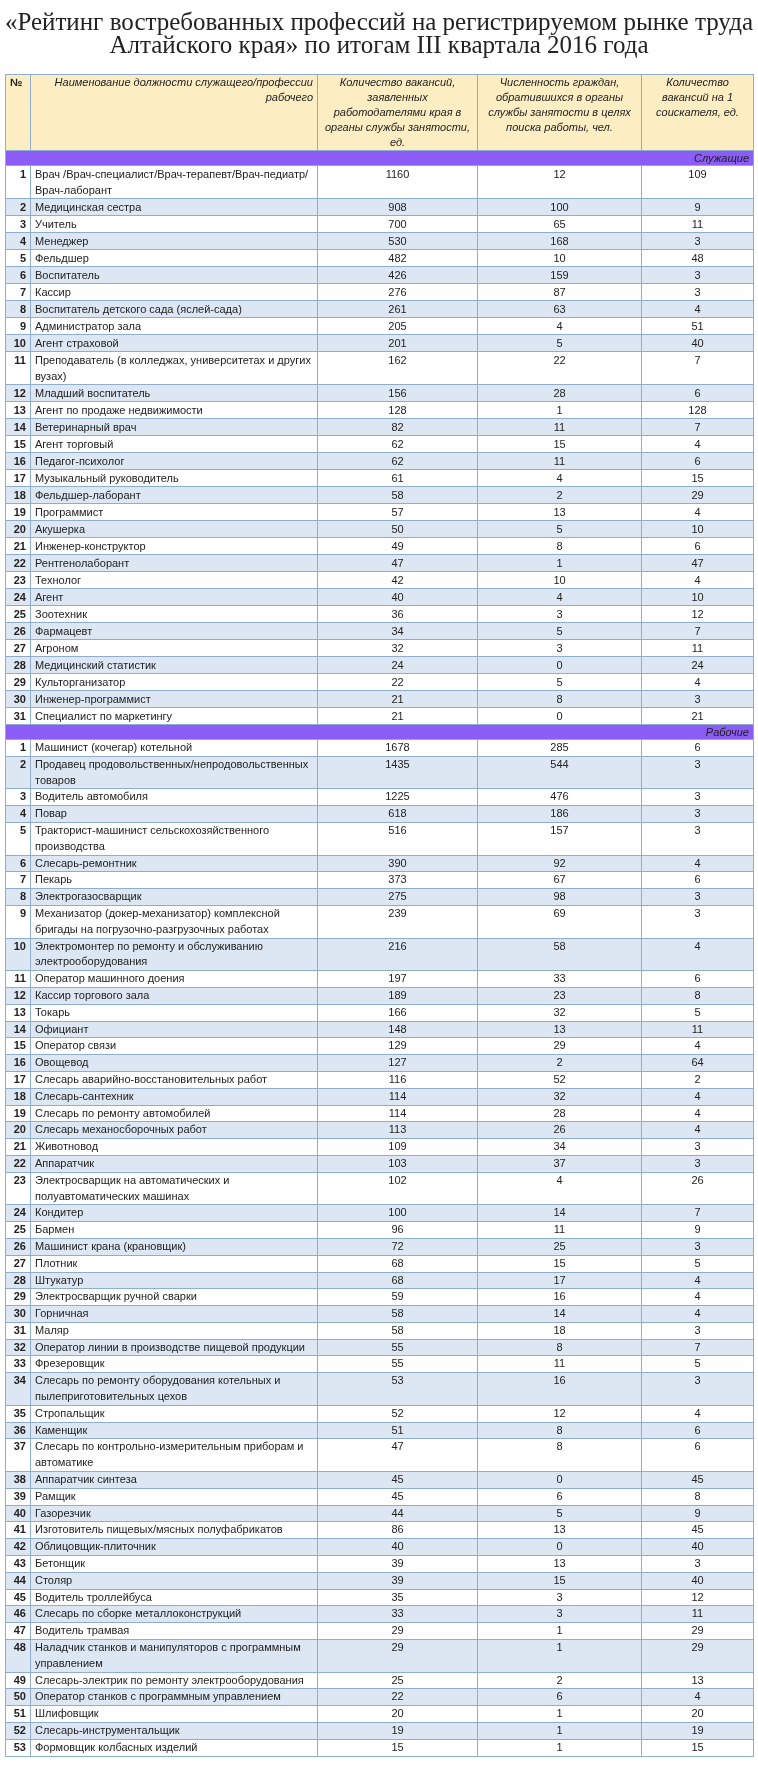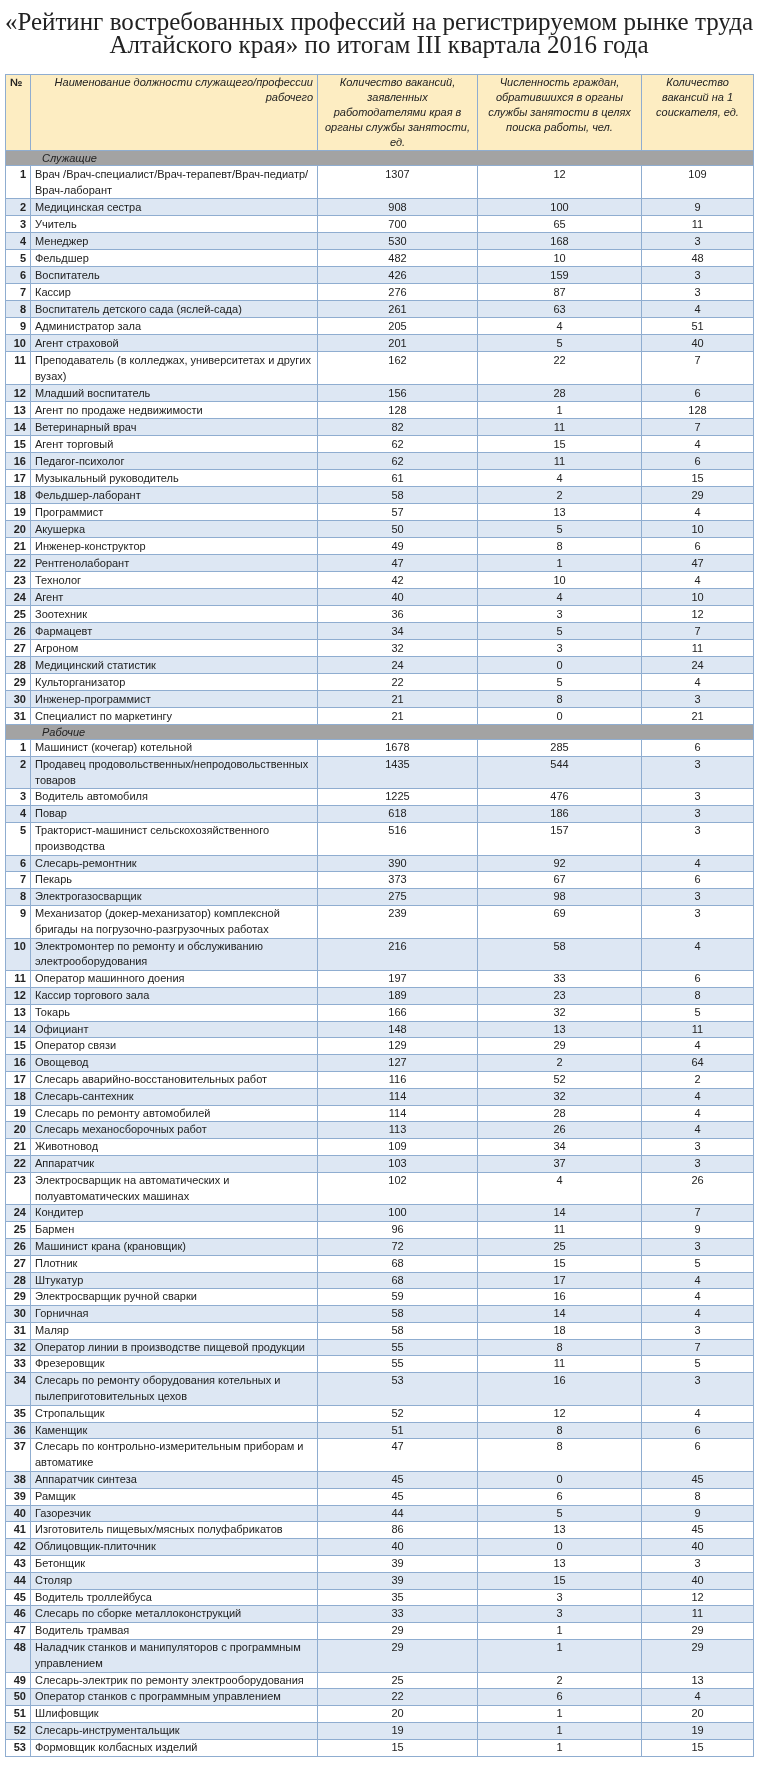--- a/index.html
+++ b/index.html
@@ -37,22 +37,22 @@
     font-style: italic;
     text-align: center;
     height: 73px;
     line-height: 15px;
     padding-top: 1px;
     font-size: 11px;
   }
   thead th.num-h { font-style: normal; font-weight: bold; text-align: left; padding-left: 4px; }
   thead th.name-h { text-align: right; }
   tr.section td {
-    background: #a3a3a3;
-    text-align: left;
+    background: #8b5cf6;
+    text-align: right;
     font-style: italic;
     height: 14px; line-height: 14px;
     font-size: 11px;
     padding-left: 36px;
   }
   tbody.employees tr.row td { height: 15px; line-height: 16px; }
   tbody.workers tr.row td { height: 14.8px; line-height: 15.8px; }
   tr.row:nth-child(even) td { background: #ffffff; }
   tr.row.alt td { background: #dde7f3; }
   td.num { text-align: right; font-weight: bold; padding-right: 5px; padding-left: 0; }
@@ -85,21 +85,21 @@
       <th>Количество вакансий на 1 соискателя, ед.</th>
     </tr>
   </thead>
   <tbody class="employees" id="sec-0">
     <tr class="section">
       <td colspan="5">Служащие</td>
     </tr>
   <tr class="row">
         <td class="num">1</td>
         <td class="name">Врач /Врач-специалист/Врач-терапевт/Врач-педиатр/Врач-лаборант</td>
-        <td class="val">1307</td>
+        <td class="val">1160</td>
         <td class="val">12</td>
         <td class="val">109</td>
       </tr>
       <tr class="row alt">
         <td class="num">2</td>
         <td class="name">Медицинская сестра</td>
         <td class="val">908</td>
         <td class="val">100</td>
         <td class="val">9</td>
       </tr>

